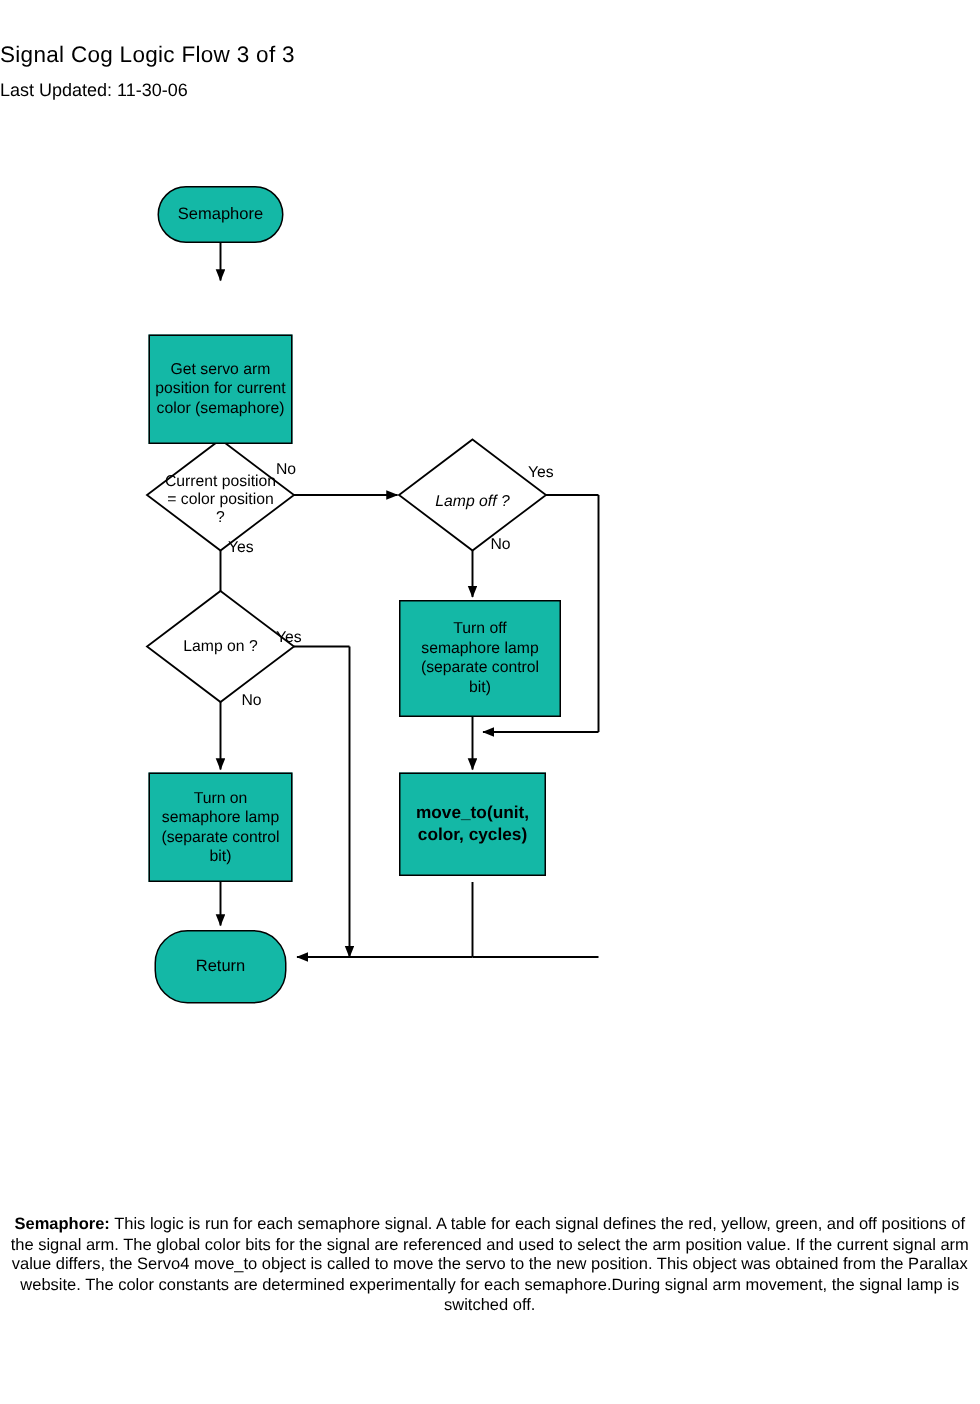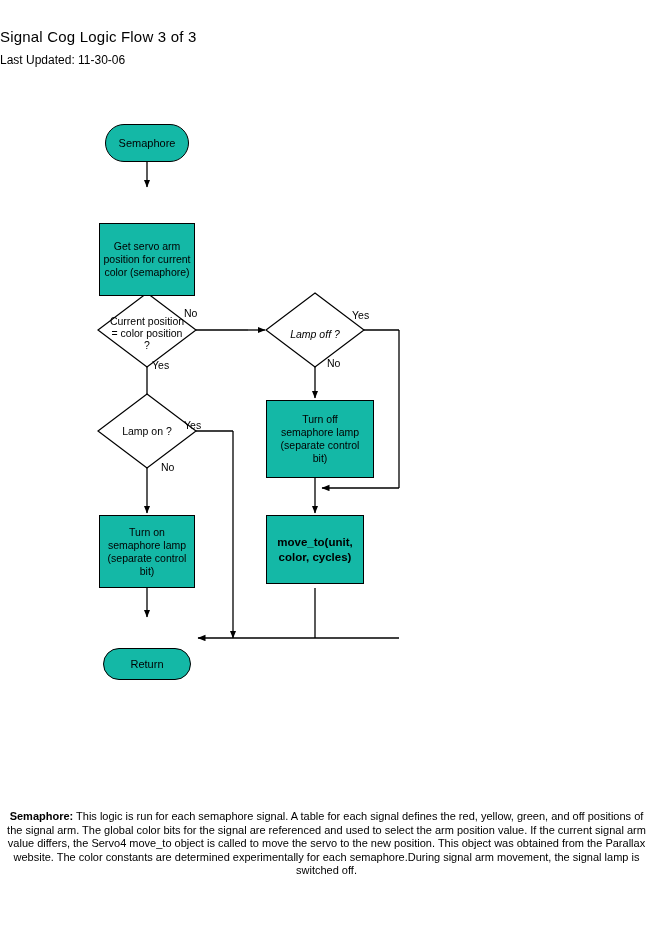--- a/index.html
+++ b/index.html
@@ -117,21 +117,21 @@
     <span>semaphore lamp</span>
     <span>(separate control</span>
     <span>bit)</span>
   </div>
 
   <div class="node proc bold" style="left:266px;top:515px;width:98px;height:69px;flex-direction:column;">
     <span>move_to(unit,</span>
     <span>color, cycles)</span>
   </div>
 
-  <div class="node term" style="left:103px;top:648px;width:88px;height:32px;">
+  <div class="node term" style="left:103px;top:620px;width:88px;height:49px;">
     <span>Return</span>
   </div>
 
   <div class="elabel" style="left:184px;top:307px;">No</div>
   <div class="elabel" style="left:152px;top:359px;">Yes</div>
   <div class="elabel" style="left:352px;top:309px;">Yes</div>
   <div class="elabel" style="left:327px;top:357px;">No</div>
   <div class="elabel" style="left:184px;top:419px;">Yes</div>
   <div class="elabel" style="left:161px;top:461px;">No</div>
 

